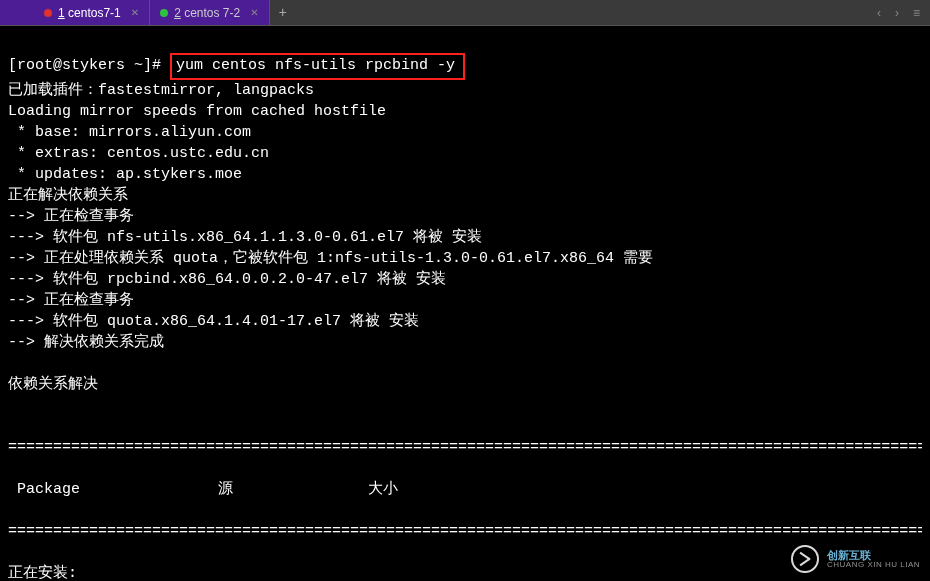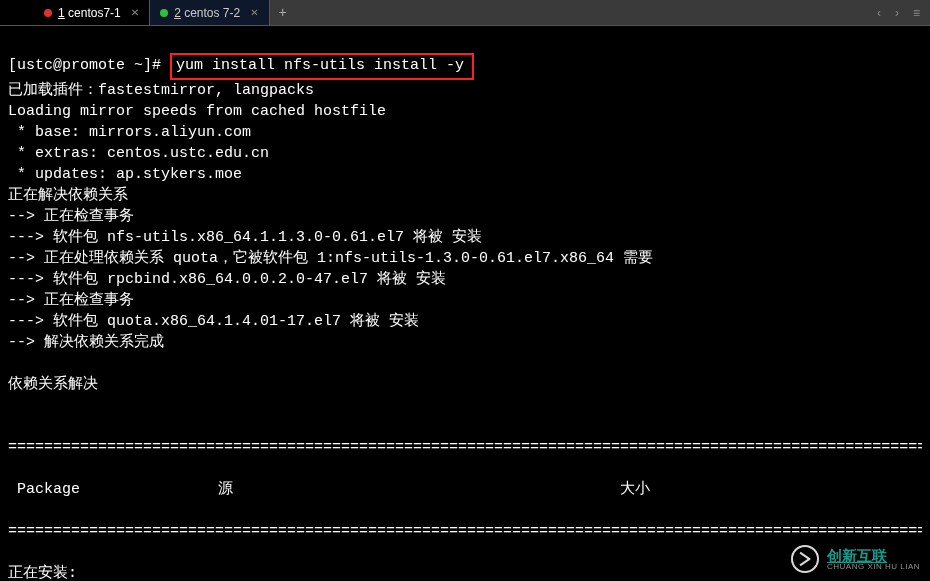--- a/index.html
+++ b/index.html
@@ -17,29 +17,29 @@
       background: #3a3a3a;
       height: 26px;
       display: flex;
       align-items: stretch;
       border-bottom: 1px solid #555;
     }
     .tab {
       display: flex;
       align-items: center;
       padding: 0 10px;
-      background: #0f172a;
+      background: #4c1d95;
       border-right: 1px solid #555;
       font-family: Arial, sans-serif;
       font-size: 12px;
       color: #ccc;
       gap: 6px;
       cursor: pointer;
     }
-    .tab.active { background: #000000; color: #fff; padding-left: 44px; }
+    .tab.active { background: #4c1d95; color: #fff; padding-left: 44px; }
     .tab-dot {
       width: 8px; height: 8px; border-radius: 50%;
       display: inline-block;
     }
     .dot-red { background: #e03030; }
     .dot-green { background: #30c040; }
     .tab-num { text-decoration: underline; }
     .tab-close { color: #888; font-size: 10px; margin-left: 4px; }
     .tab-add {
       width: 26px; display: flex; align-items: center; justify-content: center;
@@ -69,21 +69,21 @@
     .sep-line {
       letter-spacing: 0;
       overflow: hidden;
       white-space: nowrap;
     }
     .table-row { display: flex; }
     .col-pkg { width: 210px; }
     .col-arch { width: 190px; }
     .col-ver { width: 290px; }
     .col-repo { width: 150px; }
-    .col-size { flex: 1; text-align: center; padding-right: 20px; }
+    .col-size { flex: 1; text-align: left; padding-right: 20px; }
     .watermark {
       position: absolute;
       bottom: 8px;
       right: 10px;
       display: flex;
       align-items: center;
       gap: 8px;
       opacity: 0.85;
       font-family: Arial, sans-serif;
     }
@@ -96,21 +96,21 @@
     .watermark-logo::before, .watermark-logo::after {
       content: ""; position: absolute; background: #fff;
     }
     .watermark-logo::before {
       width: 12px; height: 2px; top: 8px; left: 6px; transform: rotate(35deg);
     }
     .watermark-logo::after {
       width: 12px; height: 2px; bottom: 8px; left: 6px; transform: rotate(-35deg);
     }
     .watermark-text { line-height: 1; }
-    .watermark-cn { font-size: 15px; color: #14b8a6; font-weight: bold; text-decoration: underline; }
+    .watermark-cn { font-size: 11px; color: #7dd3fc; font-weight: bold; }
     .watermark-en { font-size: 8px; color: #aaa; letter-spacing: 0.5px; }
   </style>
 </head>
 <body>
 
 <div class="tab-bar">
   <div class="tab active">
     <span class="tab-dot dot-red"></span>
     <span><span class="tab-num">1</span> <span>centos7-1</span></span>
     <span class="tab-close">✕</span>
@@ -122,21 +122,21 @@
   </div>
   <div class="tab-add">+</div>
   <div class="window-controls">
     <span>‹</span>
     <span>›</span>
     <span>≡</span>
   </div>
 </div>
 
 <div class="terminal">
-<span class="prompt-line">[ustc@promote ~]#</span> <span class="cmd-highlight">yum install nfs-utils install -y</span>
+<span class="prompt-line">[root@stykers ~]#</span> <span class="cmd-highlight">yum centos nfs-utils rpcbind -y</span>
 <div id="out-lines"><div>已加载插件：fastestmirror, langpacks</div><div>Loading mirror speeds from cached hostfile</div><div> * base: mirrors.aliyun.com</div><div> * extras: centos.ustc.edu.cn</div><div> * updates: ap.stykers.moe</div><div>正在解决依赖关系</div><div>--&gt; 正在检查事务</div><div>---&gt; 软件包 nfs-utils.x86_64.1.1.3.0-0.61.el7 将被 安装</div><div>--&gt; 正在处理依赖关系 quota，它被软件包 1:nfs-utils-1.3.0-0.61.el7.x86_64 需要</div><div>---&gt; 软件包 rpcbind.x86_64.0.0.2.0-47.el7 将被 安装</div><div>--&gt; 正在检查事务</div><div>---&gt; 软件包 quota.x86_64.1.4.01-17.el7 将被 安装</div><div>--&gt; 解决依赖关系完成</div><div>&nbsp;</div><div>依赖关系解决</div><div>&nbsp;</div></div>
 <div class="sep-line">=================================================================================================================</div>
 <div class="table-row">
   <span class="col-pkg"> Package</span>
   <span class="col-repo">源</span>
   <span class="col-size">大小</span>
 </div>
 <div class="sep-line">=================================================================================================================</div>
 <div>正在安装:</div>
 

